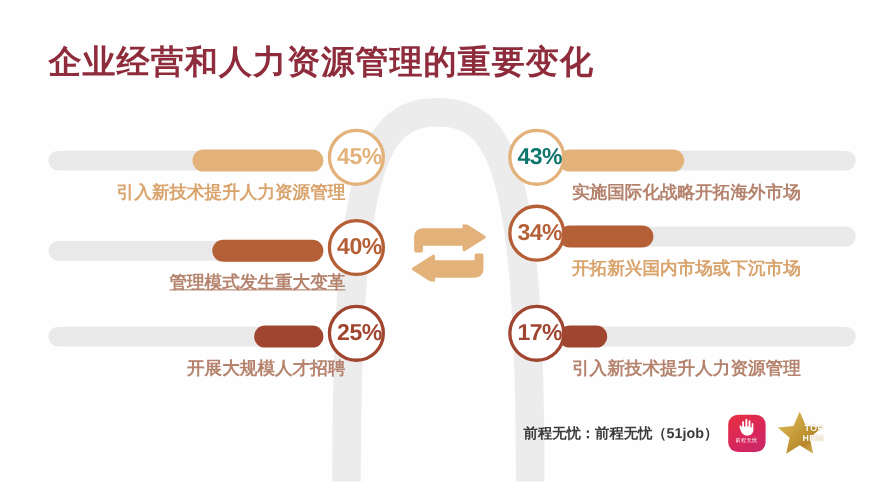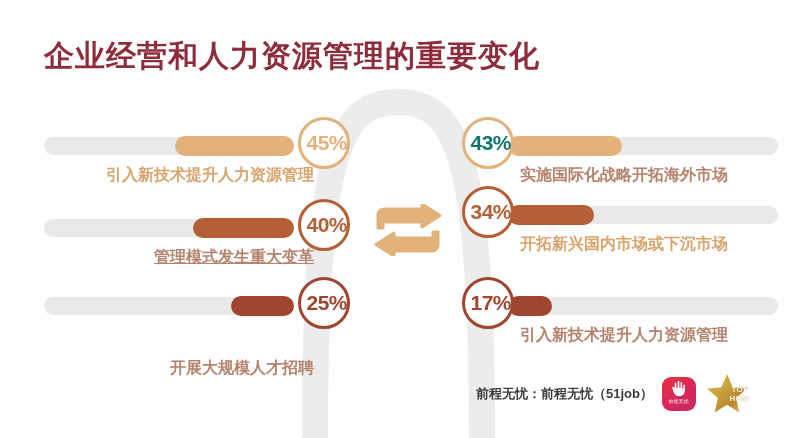--- a/index.html
+++ b/index.html
@@ -195,21 +195,21 @@
   </div>
 
   <div class="row left" style="top:291px;">
     <div class="bar-line">
       <div class="track" style="left:4px; right:62px;"></div>
       <div class="fill" style="right:56px; width:63px; background:#a0452f;"></div>
       <div class="bubble" style="right:0; border-color:#a0452f; color:#a0452f;">
         <span>25%</span>
       </div>
     </div>
-    <div class="row-label" style="color:#b5836d;margin-top:33px;">开展大规模人才招聘</div>
+    <div class="row-label" style="color:#b5836d;">开展大规模人才招聘</div>
   </div>
 
   <svg class="swap-icon" viewBox="0 0 72 52" xmlns="http://www.w3.org/2000/svg">
     <path d="M6 15 L6 11 C6 7 9 5 13 5 L50 5 L50 0 L68 11.5 L50 23 L50 18 L13 18 C11.5 18 11 18.6 11 20 L11 24 L6 24 Z" fill="#e3b27b" stroke="#e3b27b" stroke-width="3" stroke-linejoin="round"></path>
     <path d="M66 37 L66 41 C66 45 63 47 59 47 L22 47 L22 52 L4 40.5 L22 29 L22 34 L59 34 C60.5 34 61 33.4 61 32 L61 28 L66 28 Z" fill="#e3b27b" stroke="#e3b27b" stroke-width="3" stroke-linejoin="round"></path>
   </svg>
 
   <div class="row right" style="top:131px;">
     <div class="bar-line">
       <div class="track" style="left:52px; right:2px;"></div>

